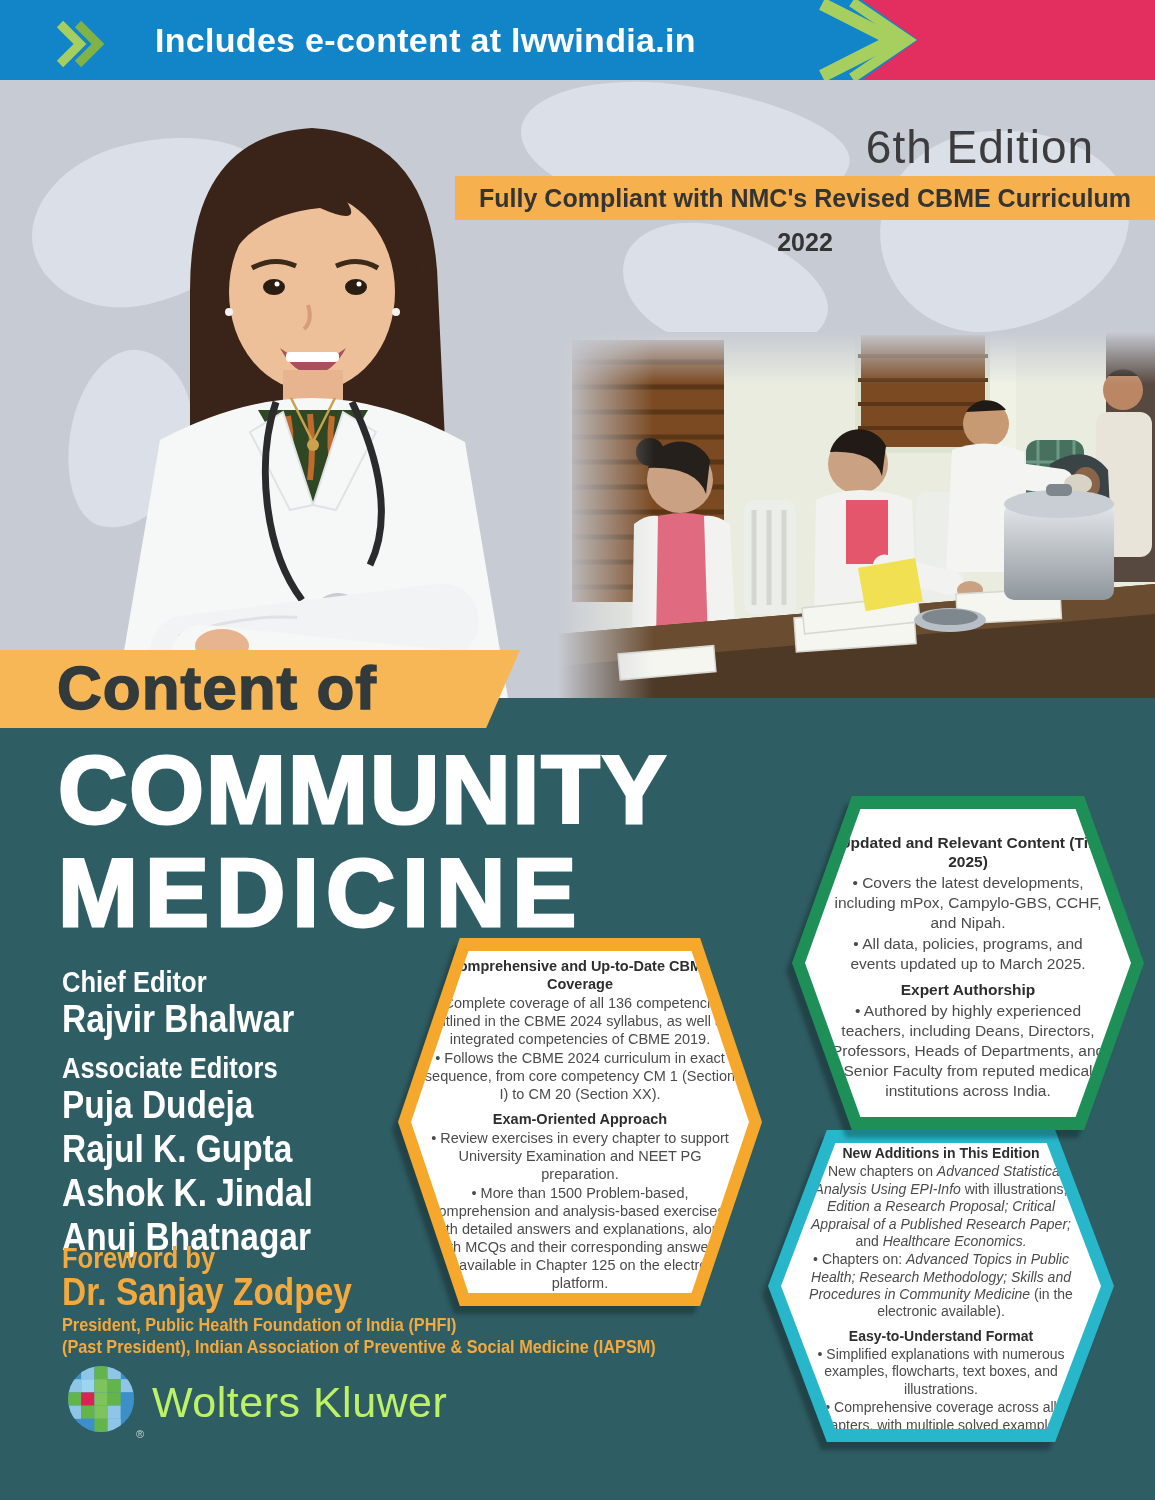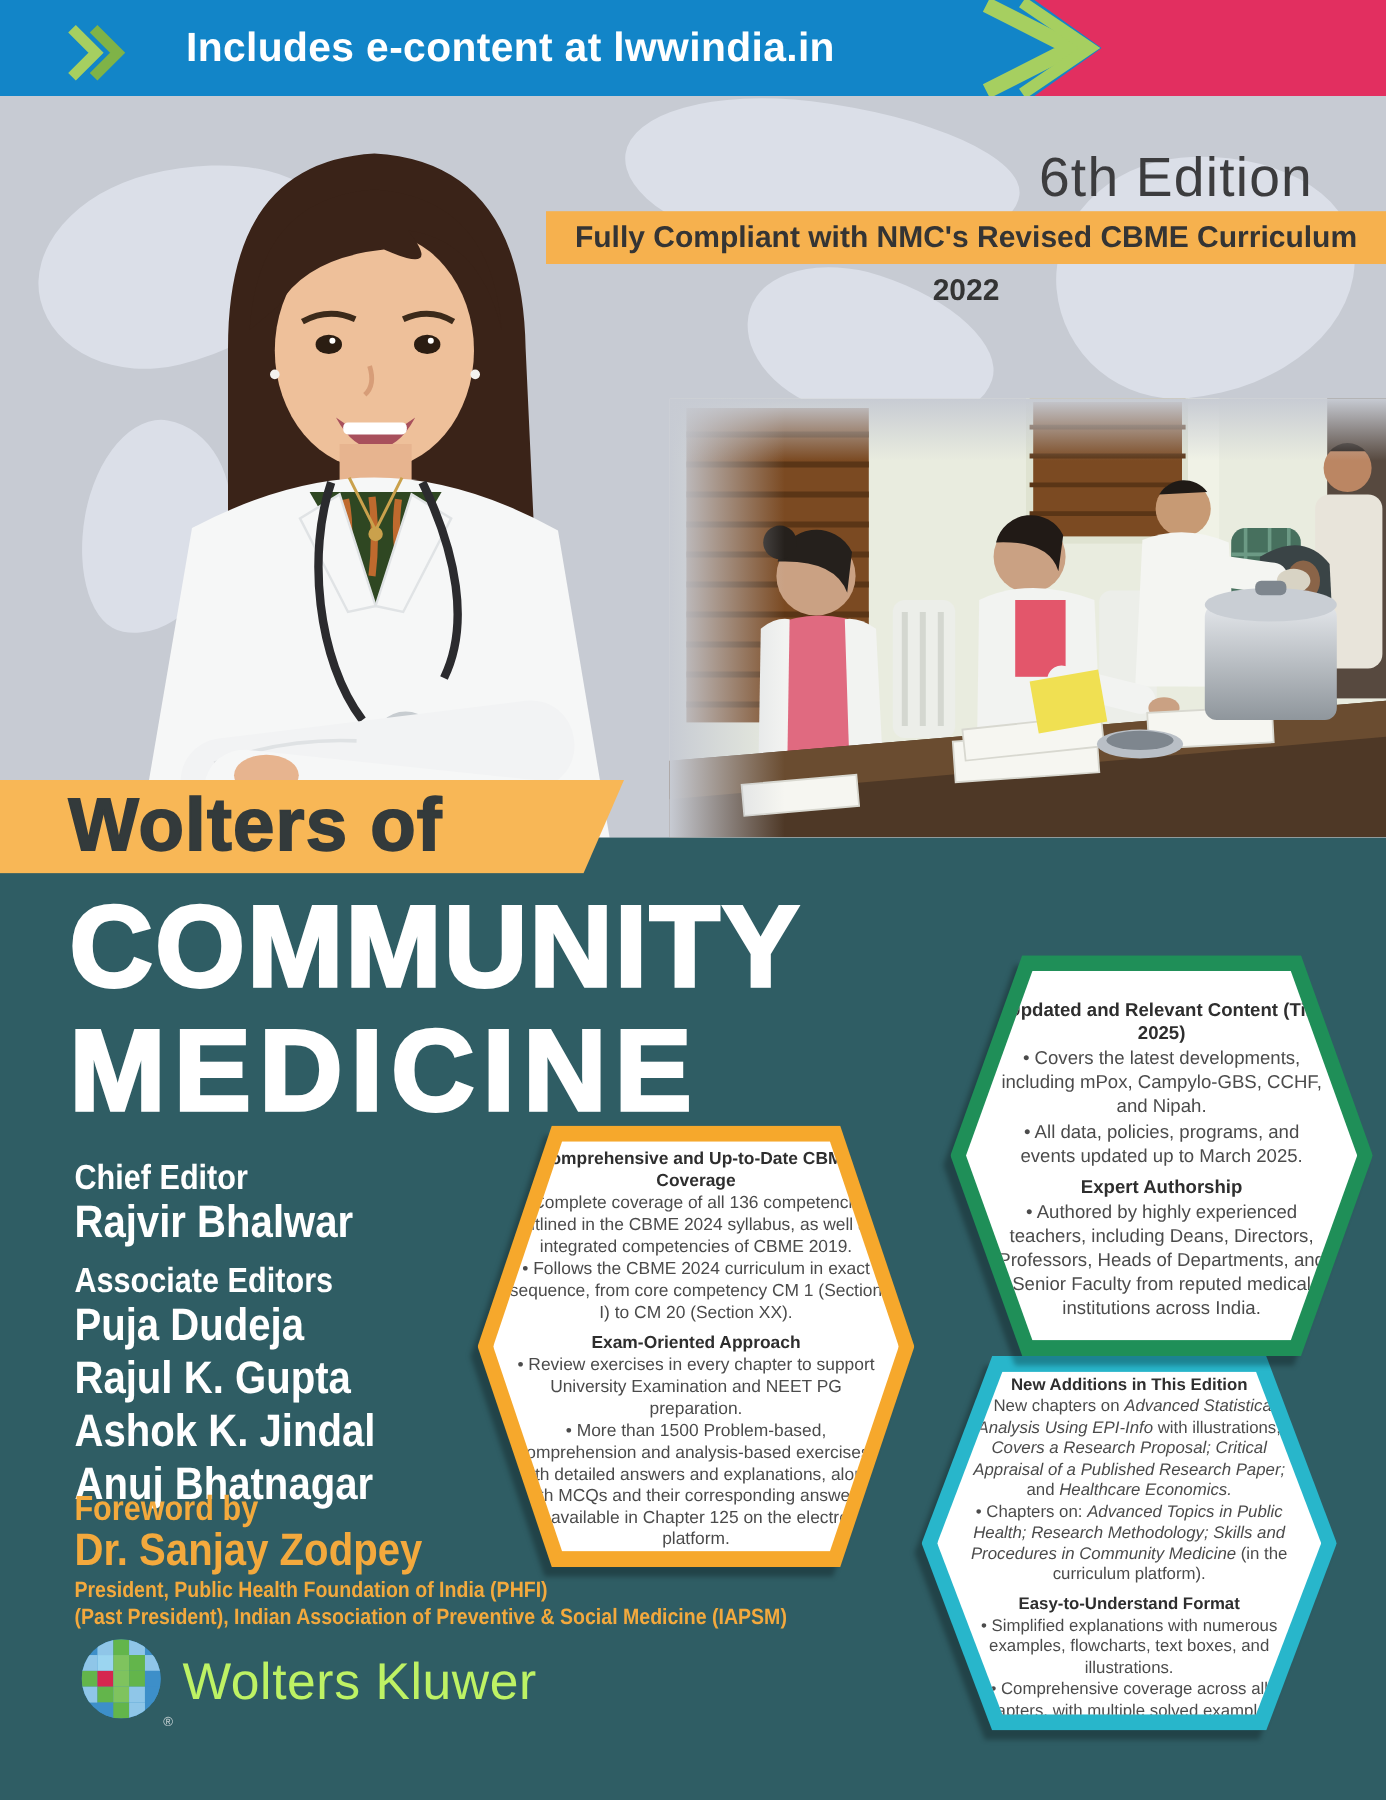--- a/index.html
+++ b/index.html
@@ -209,21 +209,21 @@
     <path d="M78,24 L98,44 L78,64" stroke="var(--lime2,#7fb347)" stroke-width="9" fill="none"></path>
     <path d="M822,4 L893,40 L822,76" stroke="var(--lime,#a6cf60)" stroke-width="13" fill="none"></path>
     <path d="M852,2 L908,40 L852,78" stroke="var(--lime,#a6cf60)" stroke-width="10" fill="none"></path>
   </svg>
   <div class="banner-text">Includes e-content at lwwindia.in</div>
 
   <div class="edition">6th Edition</div>
   <div class="compliance">Fully Compliant with NMC's Revised CBME Curriculum 2022</div>
 
   <div class="kicker-band"></div>
-  <div class="kicker-text">Wolters of</div>
+  <div class="kicker-text">Content of</div>
   <div class="title l1">COMMUNITY</div>
   <div class="title l2">MEDICINE</div>
 
   <div class="ed ed-label" style="top:966px;">Chief Editor</div>
   <div class="ed ed-name" style="top:998px;">Rajvir Bhalwar</div>
   <div class="ed ed-label" style="top:1052px;">Associate Editors</div>
   <div class="ed ed-name" style="top:1084px;">Puja Dudeja</div>
   <div class="ed ed-name" style="top:1128px;">Rajul K. Gupta</div>
   <div class="ed ed-name" style="top:1172px;">Ashok K. Jindal</div>
   <div class="ed ed-name" style="top:1216px;">Anuj Bhatnagar</div>
@@ -287,21 +287,21 @@
         <div class="hex-bullet"><span>•  </span><span>All data, policies, programs, and events updated up to March 2025.</span></div>
         <div class="hex-heading">Expert Authorship</div>
         <div class="hex-bullet"><span>•  </span><span>Authored by highly experienced teachers, including Deans, Directors, Professors, Heads of Departments, and Senior Faculty from reputed medical institutions across India.</span></div>
       </div>
   </div>
   <div class="hex-wrap hex-cyan">
     <div class="hex-border" style="background: rgb(40, 182, 203);"></div>
     <div class="hex-inner"></div>
     <div class="hex-content">
         <div class="hex-heading">New Additions in This Edition</div>
-        <div class="hex-bullet"><span>•  </span><span>New chapters on </span><span class="it">Advanced Statistical Analysis Using EPI-Info</span><span> with illustrations; </span><span class="it">Covers a Research Proposal;</span><span> </span><span class="it">Critical Appraisal of a Published Research Paper;</span><span> and </span><span class="it">Healthcare Economics.</span></div>
-        <div class="hex-bullet"><span>•  </span><span>Chapters on: </span><span class="it">Advanced Topics in Public Health; Research Methodology; Skills and Procedures in Community Medicine</span><span> (in the curriculum platform).</span></div>
+        <div class="hex-bullet"><span>•  </span><span>New chapters on </span><span class="it">Advanced Statistical Analysis Using EPI-Info</span><span> with illustrations; </span><span class="it">Edition a Research Proposal;</span><span> </span><span class="it">Critical Appraisal of a Published Research Paper;</span><span> and </span><span class="it">Healthcare Economics.</span></div>
+        <div class="hex-bullet"><span>•  </span><span>Chapters on: </span><span class="it">Advanced Topics in Public Health; Research Methodology; Skills and Procedures in Community Medicine</span><span> (in the electronic available).</span></div>
         <div class="hex-heading">Easy-to-Understand Format</div>
         <div class="hex-bullet"><span>•  </span><span>Simplified explanations with numerous examples, flowcharts, text boxes, and illustrations.</span></div>
         <div class="hex-bullet"><span>•  </span><span>Comprehensive coverage across all chapters, with multiple solved examples.</span></div>
       </div>
   </div>
 
 </div>
 
 </body></html>

